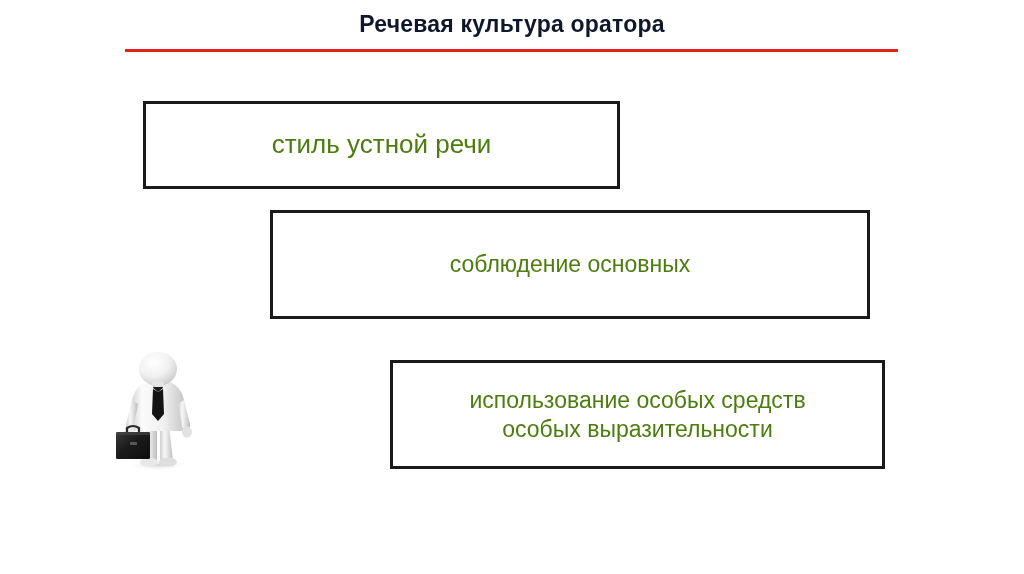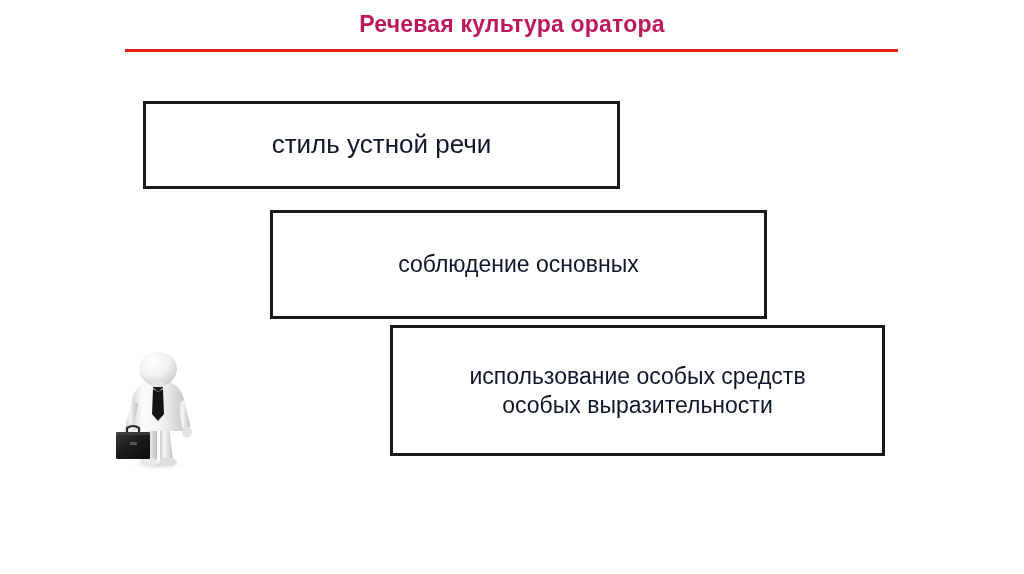--- a/index.html
+++ b/index.html
@@ -21,21 +21,21 @@
 
   
   #slide-title {
     position: absolute;
     left: 0;
     top: 11px;
     width: 1024px;
     text-align: center;
     font-size: 23px;
     font-weight: bold;
-    color: #be185d;
+    color: #0f172a;
     letter-spacing: 0.2px;
     white-space: nowrap;
   }
 
   
   #title-rule {
     position: absolute;
     left: 125px;
     top: 49px;
     width: 773px;
@@ -48,50 +48,50 @@
     position: absolute;
     box-sizing: border-box;
     background: #ffffff;
     border: 3px solid #1a1a1a;
     display: flex;
     align-items: center;
     justify-content: center;
   }
   .box-text {
     text-align: center;
-    color: #0f172a;
+    color: #4d7c0f;
     line-height: 1.22;
     padding: 0 10px;
   }
 
   #box-1 {
     left: 143px;
     top: 101px;
     width: 477px;
     height: 88px;
   }
   #box-1 .box-text {
     font-size: 26px;
   }
 
   #box-2 {
     left: 270px;
     top: 210px;
-    width: 497px;
+    width: 600px;
     height: 109px;
   }
   #box-2 .box-text {
     font-size: 23px;
   }
 
   #box-3 {
     left: 390px;
-    top: 325px;
+    top: 360px;
     width: 495px;
-    height: 131px;
+    height: 109px;
   }
   #box-3 .box-text {
     font-size: 23px;
   }
 
   
   #figure-illustration {
     position: absolute;
     left: 102px;
     top: 352px;

